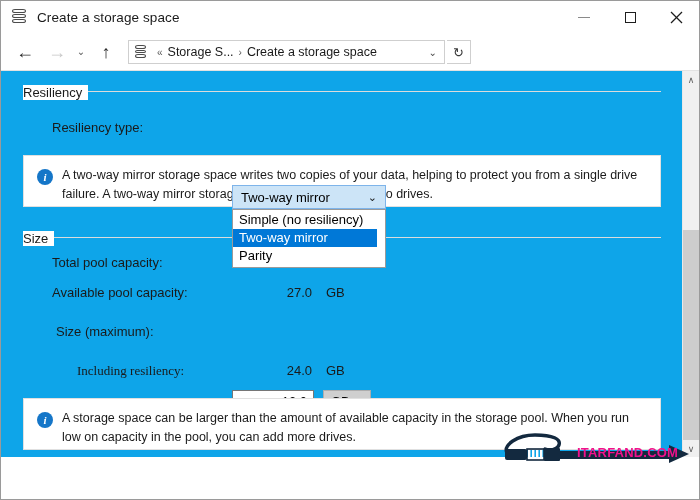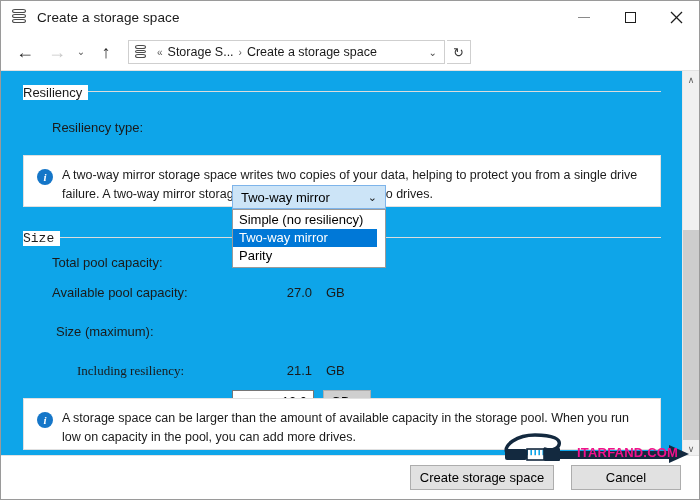--- a/index.html
+++ b/index.html
@@ -472,63 +472,59 @@
       <div class="combo-item">Simple (no resiliency)</div>
       <div class="combo-item selected">Two-way mirror</div>
       <div class="combo-item">Parity</div>
     </div>
 
     <div class="infobox" style="left:22px; top:84px; width:638px; height:52px;">
       <div class="info-icon">i</div>
       <div class="info-text">A two-way mirror storage space writes two copies of your data, helping to protect you from a single drive failure. A two-way mirror storage space requires at least two drives.</div>
     </div>
 
-    <div class="group-head" style="position:absolute; left:22px; top:158px; width:638px; height:16px;font-family:Liberation Mono, monospace;">
+    <div class="group-head" style="position:absolute; left:22px; top:158px; width:638px; height:16px;">
       <div class="group-line"></div>
       <span class="group-title">Size</span>
     </div>
 
     <div class="label" style="left:51px; top:184px;">Total pool capacity:</div>
     <div class="value" style="left:236px; top:184px; width:75px;">27.7</div>
     <div class="unit" style="left:325px; top:184px;">GB</div>
 
     <div class="label" style="left:51px; top:214px;">Available pool capacity:</div>
     <div class="value" style="left:236px; top:214px; width:75px;">27.0</div>
     <div class="unit" style="left:325px; top:214px;">GB</div>
 
     <div class="label" style="left:55px; top:253px;">Size (maximum):</div>
     <div class="size-input">12.0</div>
     <div class="unit-combo">
       <span class="t">GB</span>
       <span class="c">⌄</span>
     </div>
 
     <div class="label" style="left:76px; top:292px;font-family:Liberation Serif, serif;">Including resiliency:</div>
-    <div class="value" style="left:236px; top:292px; width:75px;">21.1</div>
+    <div class="value" style="left:236px; top:292px; width:75px;">24.0</div>
     <div class="unit" style="left:325px; top:292px;">GB</div>
 
     <div class="infobox" style="left:22px; top:327px; width:638px; height:52px;">
       <div class="info-icon">i</div>
       <div class="info-text">A storage space can be larger than the amount of available capacity in the storage pool. When you run low on capacity in the pool, you can add more drives.</div>
     </div>
 
   </div>
 
   <div class="scrollbar">
     <div class="sb-arrow sb-up">∧</div>
     <div class="sb-track">
       <div class="sb-thumb"></div>
     </div>
     <div class="sb-arrow sb-down">∨</div>
   </div>
 
-  <div class="footer">
-    <div class="btn btn-create">Create storage space</div>
-    <div class="btn btn-cancel">Cancel</div>
-  </div>
 
   <div class="watermark">
     <svg width="195" height="42" viewBox="0 0 195 42">
       <path d="M8 24 C 4 16, 18 6, 36 6 C 54 6, 62 10, 60 16 C 58 21, 50 22, 46 20" fill="none" stroke="#13293f" stroke-width="3.4" stroke-linecap="round"></path>
       <rect x="6" y="20" width="22" height="11" rx="2" fill="#13293f"></rect>
       <g fill="#ffffff">
         <rect x="29" y="21" width="2.4" height="9"></rect>
         <rect x="33" y="21" width="2.4" height="9"></rect>
         <rect x="37" y="21" width="2.4" height="9"></rect>
         <rect x="41" y="21" width="2.4" height="9"></rect>

